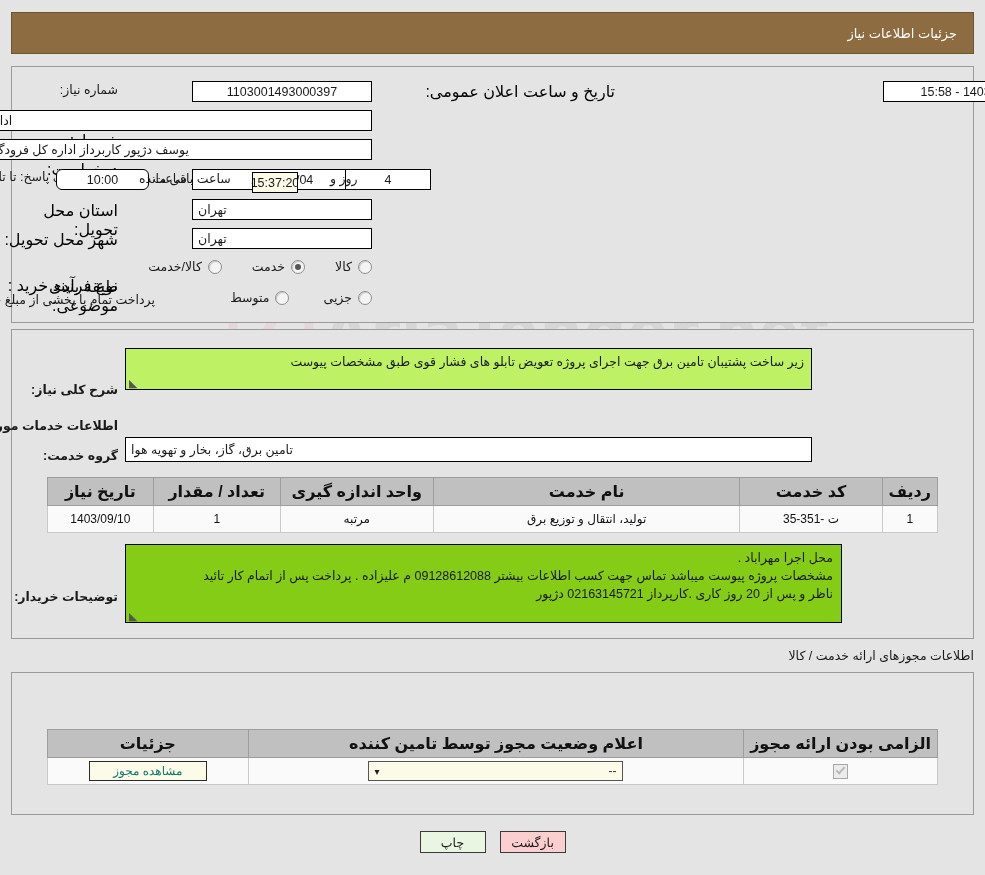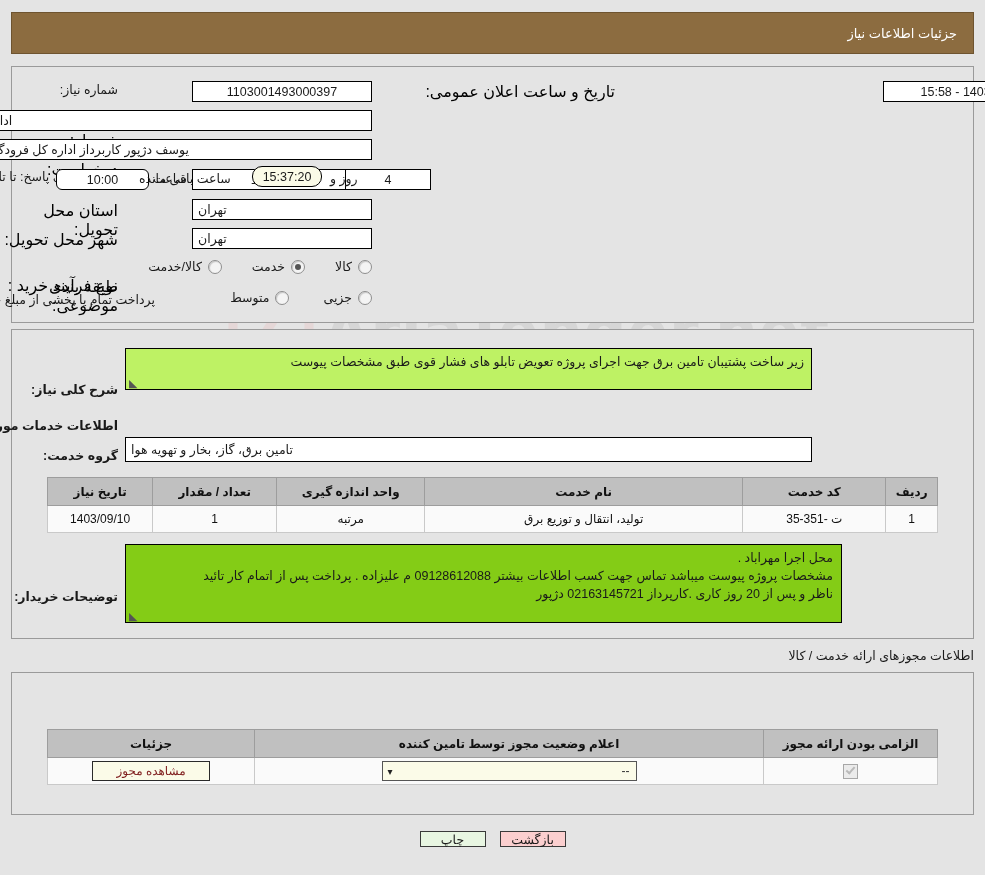--- a/index.html
+++ b/index.html
@@ -147,21 +147,21 @@
     border-collapse: collapse;
     direction: rtl;
     font-size: 12px;
     background: #fff;
   }
   table.grid th {
     background: #c0c0c0;
     border: 1px solid #9d9d9d;
     color: #111;
     font-weight: bold;
-    font-size: 12px;
+    font-size: 16px;
     height: 27px;
     padding: 0 6px;
     text-align: center;
     white-space: nowrap;
   }
   table.grid td {
     background: #fafafa;
     border: 1px solid #c9c9c9;
     height: 26px;
     padding: 0 6px;
@@ -220,21 +220,21 @@
   .select-box .sel-val {
     width: 100%;
     text-align: right;
     direction: rtl;
   }
   .mini-btn {
     width: 118px; height: 20px;
     border: 1px solid #2a2a2a;
     background: #fbfbe8;
     font-size: 12px;
-    color: #7f1d1d;
+    color: #0f766e;
     display: flex;
     align-items: center;
     justify-content: center;
     cursor: pointer;
     box-sizing: border-box;
     font-family: "Liberation Sans", sans-serif;
   }
 
   
   .footer {
@@ -242,21 +242,21 @@
     left: 0; top: 831px;
     width: 985px;
     display: flex;
     justify-content: center;
     gap: 14px;
     direction: rtl;
     z-index: 4;
   }
   .btn {
     min-width: 66px;
-    height: 16px;
+    height: 22px;
     font-size: 12.5px;
     border: 1px solid #3a3a3a;
     cursor: pointer;
     display: flex;
     align-items: center;
     justify-content: center;
     box-sizing: border-box;
     font-family: "Liberation Sans", sans-serif;
     color: #1a1a1a;
   }
@@ -300,21 +300,21 @@
   <div class="row box right" style="right:613px; top:139px; width:486px;">یوسف دژپور کاربرداز اداره کل فرودگاه بین المللی مهراباد</div>
 
   <div class="row" style="right:867px; top:168px; width:110px; display:block; line-height:15px;">
     <span class="lbl">مهلت ارسال پاسخ: تا تاریخ:</span>
   </div>
   <div class="row box center" style="right:613px; top:169px; width:180px;">1403/09/04</div>
   <span class="row lbl" style="right:798px; top:171px;">ساعت</span>
   <div class="row box center" style="right:836px; top:169px; width:93px;border-radius:6px;">10:00</div>
   <div class="row box center" style="right:554px; top:169px; left:355px; width:86px;">4</div>
   <span class="row lbl" style="left:330px; top:171px;">روز و</span>
-  <div class="row box center cream" style="left:252px; top:166px; width:70px;border-radius:10px;">15:37:20</div>
+  <div class="row box center cream" style="left:252px; top:172px; width:46px;">15:37:20</div>
   <span class="row lbl" style="left:139px; top:171px;">ساعت باقی مانده</span>
 
   <div class="row" style="right:867px; top:201px;">استان محل تحویل:</div>
   <div class="row box right" style="right:613px; top:199px; width:180px;">تهران</div>
 
   <div class="row" style="right:867px; top:230px;">شهر محل تحویل:</div>
   <div class="row box right" style="right:613px; top:228px; width:180px;">تهران</div>
 
   <div class="row" style="right:867px; top:277px;">طبقه بندی موضوعی:</div>
   <div class="row" style="right:613px; top:259px; gap:30px;">

